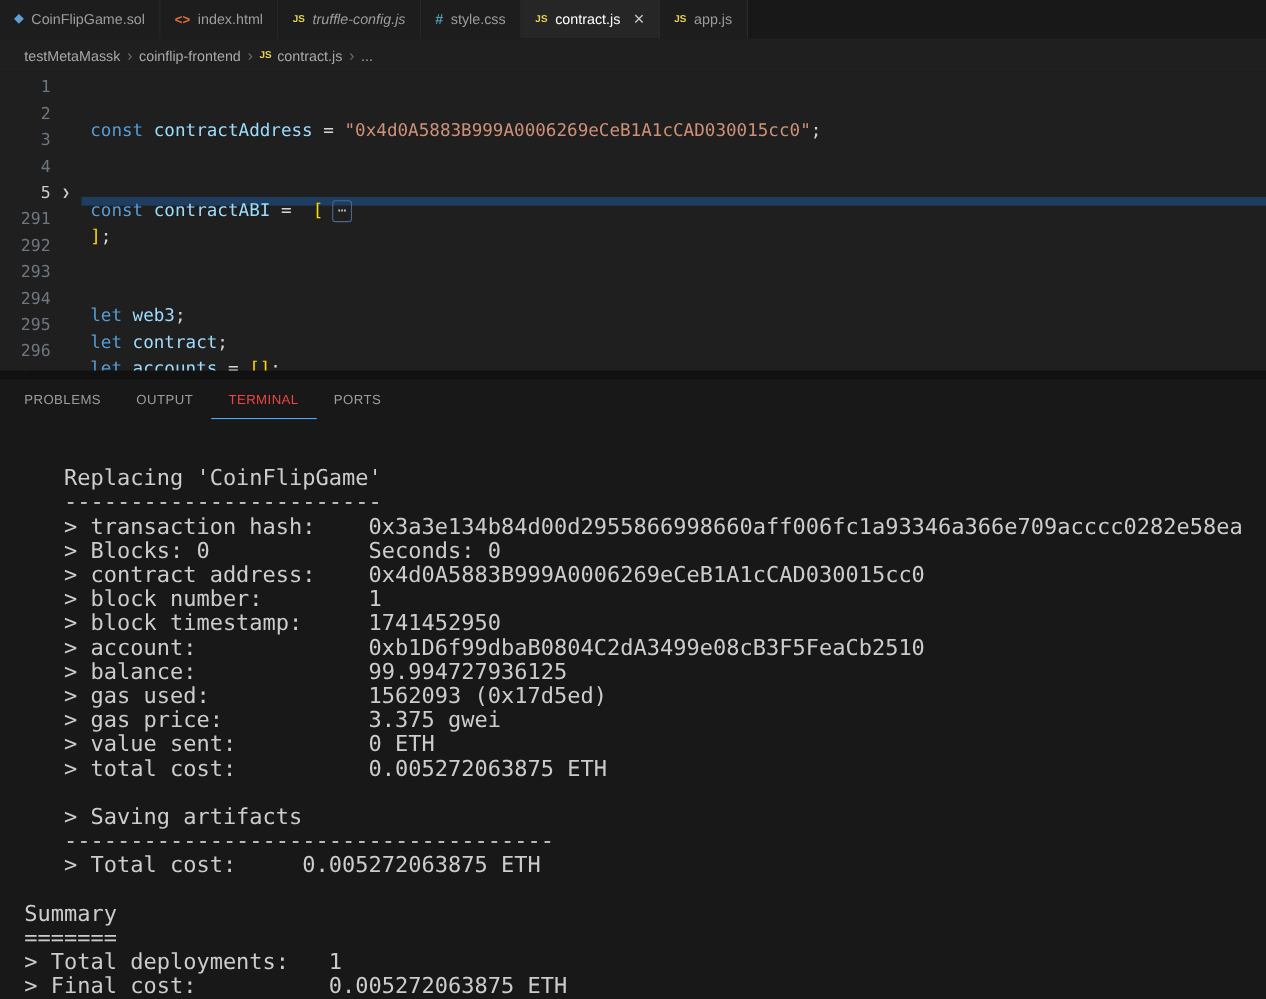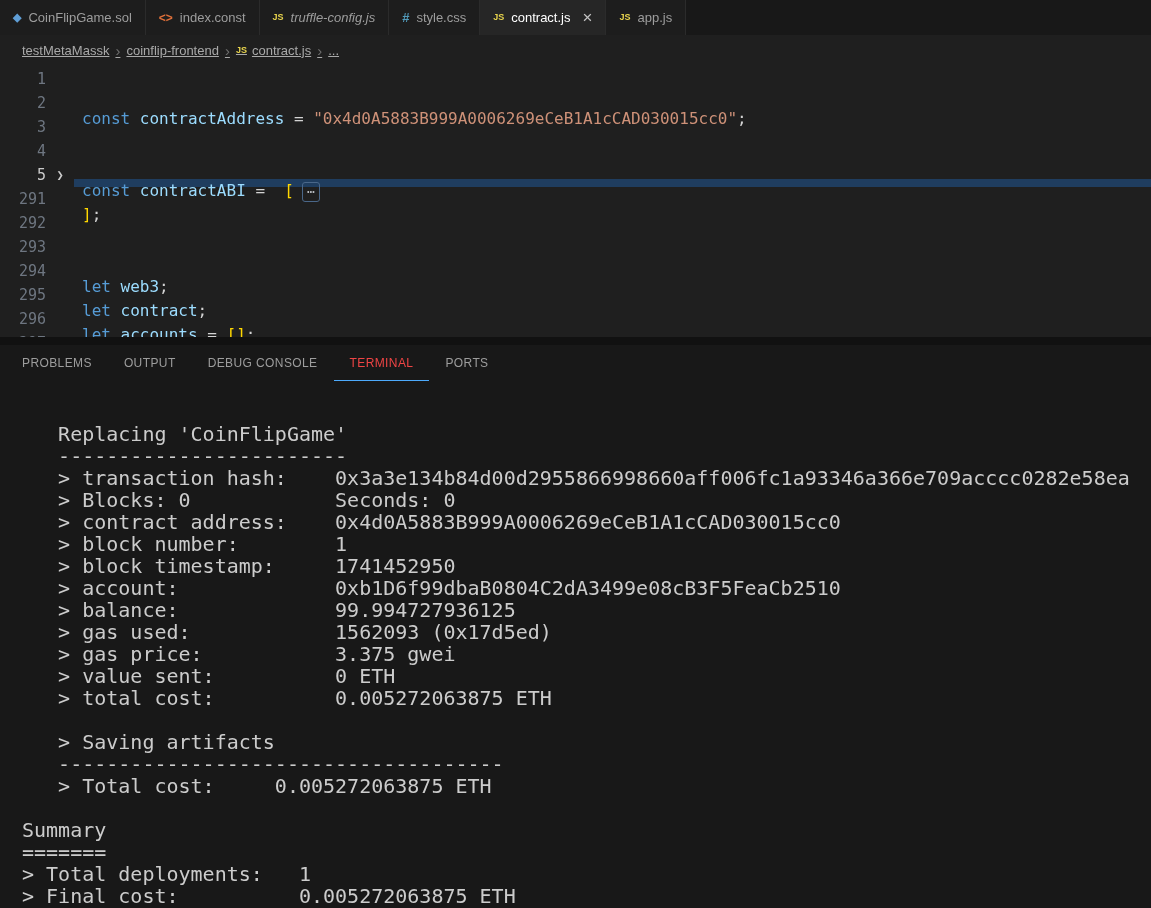--- a/index.html
+++ b/index.html
@@ -30,21 +30,21 @@
   .ficon-js       { color: #e8d44d; font-size: 9px; }
   .ficon-html     { color: #e0703a; font-size: 12px; }
   .ficon-css      { color: #519aba; font-size: 13px; }
   .ficon-solidity { color: #5f9ed6; font-size: 11px; }
   .tab-close { margin-left: 5px; color: #c5c5c5; font-size: 17px; line-height: 1; cursor: pointer; }
 
   
   .breadcrumb {
     height: 30px; background: #1f1f1f;
     display: flex; align-items: center; gap: 6px;
-    padding-left: 22px; color: #a9a9a9; font-size: 13px; flex: none; text-decoration: underline;
+    padding-left: 22px; color: #a9a9a9; font-size: 13px; flex: none;
   }
   .crumb { display: inline-flex; align-items: center; gap: 5px; cursor: pointer; }
   .crumb-sep { color: #6e6e6e; font-size: 15px; }
 
   
   .editor {
     background: #1f1f1f; height: 272px; overflow: hidden; flex: none;
     font-family: "DejaVu Sans Mono", "Liberation Mono", monospace;
     font-size: 16px; padding-top: 2px;
   }
@@ -98,21 +98,21 @@
 
 <div class="app">
 
   <div class="tab-bar">
       <div class="tab">
         <span class="ficon ficon-solidity">◆</span>
         <span class="tab-label">CoinFlipGame.sol</span>
       </div>
       <div class="tab">
         <span class="ficon ficon-html">&lt;&gt;</span>
-        <span class="tab-label">index.const</span>
+        <span class="tab-label">index.html</span>
       </div>
       <div class="tab">
         <span class="ficon ficon-js">JS</span>
         <span class="tab-label italic">truffle-config.js</span>
       </div>
       <div class="tab">
         <span class="ficon ficon-css">#</span>
         <span class="tab-label">style.css</span>
       </div>
       <div class="tab active">
@@ -159,21 +159,20 @@
       <div class="code-line"><span class="line-num">296</span><span class="fold-col"></span><span class="code-text"><span class="tok-keyword">let </span><span class="tok-variable">accounts</span><span class="tok-punct"> = </span><span class="tok-bracket">[]</span><span class="tok-punct">;</span></span></div>
       <div class="code-line"><span class="line-num">297</span><span class="fold-col"></span><span class="code-text"></span></div>
     </div>
 
   <div class="hscrollbar"></div>
 
   <div class="panel">
     <div class="panel-tabs">
         <div class="panel-tab">PROBLEMS</div>
         <div class="panel-tab">OUTPUT</div>
-        <div class="panel-tab">DEBUG CONSOLE</div>
         <div class="panel-tab active">TERMINAL</div>
         <div class="panel-tab">PORTS</div>
       </div>
     <pre class="terminal">   Replacing 'CoinFlipGame'
    ------------------------
    &gt; transaction hash:    0x3a3e134b84d00d2955866998660aff006fc1a93346a366e709acccc0282e58ea
    &gt; Blocks: 0            Seconds: 0
    &gt; contract address:    0x4d0A5883B999A0006269eCeB1A1cCAD030015cc0
    &gt; block number:        1
    &gt; block timestamp:     1741452950

